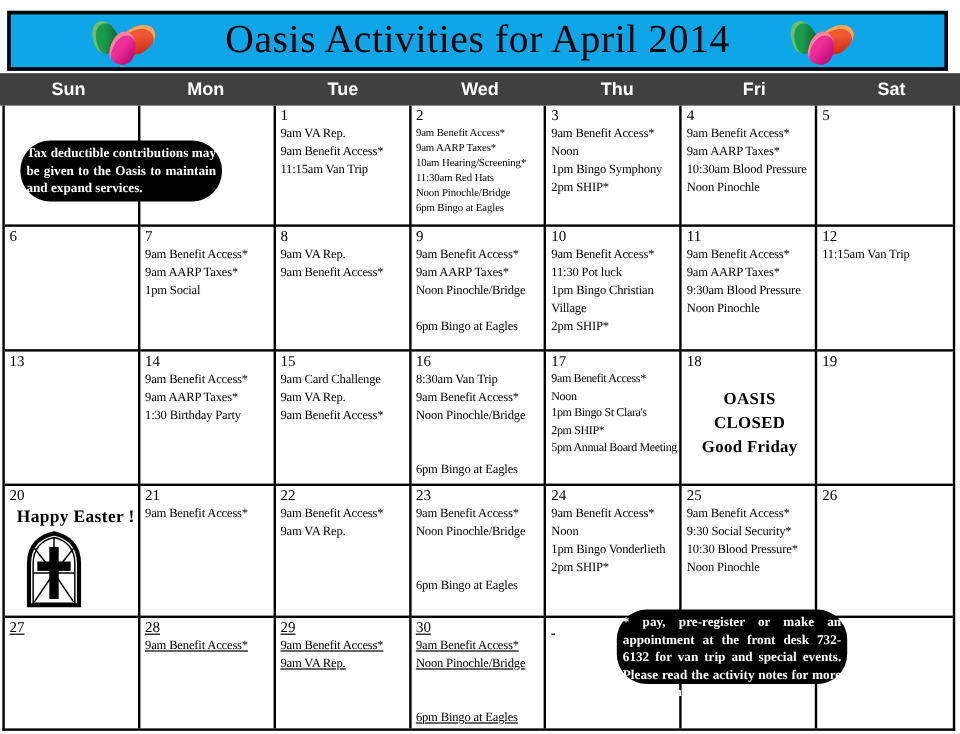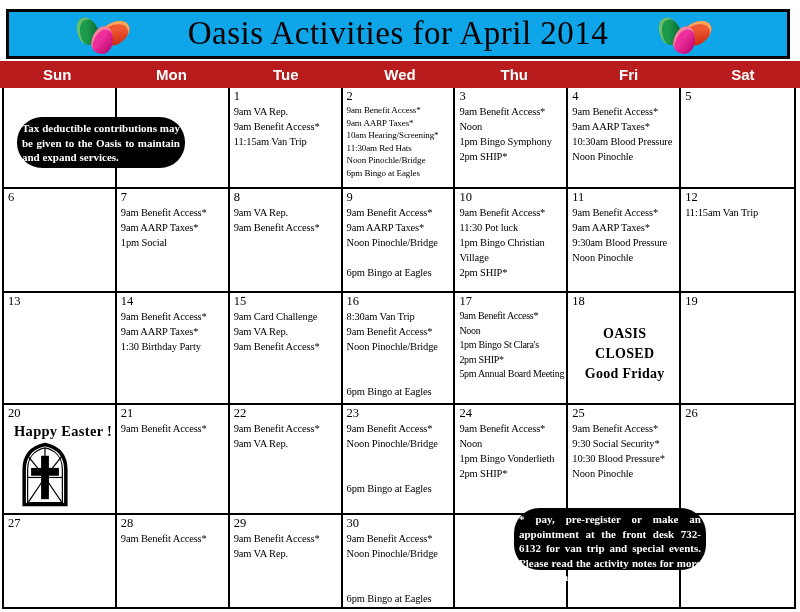--- a/index.html
+++ b/index.html
@@ -21,34 +21,34 @@
                background:linear-gradient(115deg,#1d9b4d 45%,#0d7236 80%);
                box-shadow:inset 2px 3px 0 rgba(255,255,160,.35); }
   .egg-red   { width:22px; height:29px; right:4px; top:3px; transform:rotate(58deg);
                background:linear-gradient(115deg,#ef5a33 40%,#d42d14 85%);
                box-shadow:inset 2px 3px 0 rgba(255,230,120,.55); }
   .egg-pink  { width:21px; height:28px; left:17px; top:11px; transform:rotate(14deg); z-index:2;
                background:linear-gradient(115deg,#ee2f9b 45%,#c40e77 85%);
                box-shadow:inset 2px 3px 0 rgba(255,220,160,.5); }
 
   
-  .day-bar { position:absolute; left:0; top:61px; width:800px; height:27px; background:#b91c1c;
+  .day-bar { position:absolute; left:0; top:61px; width:800px; height:27px; background:#404040;
              display:grid; grid-template-columns:repeat(7,1fr); }
   .day-cell { color:#fff; font-family:"Liberation Sans", sans-serif; font-weight:bold;
               font-size:15px; display:flex; align-items:center; justify-content:center; }
 
   
   .grid { position:absolute; left:2px; top:88px; width:794px;
           border:2px solid #000; border-top:none;
           display:grid; grid-template-columns:repeat(7,1fr);
           grid-template-rows:101px 104px 112px 110px 92px; }
   .cell { border-right:2px solid #000; border-bottom:2px solid #000;
           padding:1px 2px 1px 4px; overflow:hidden; position:relative; }
   .cell:nth-child(7n) { border-right:none; }
-  .cell:nth-child(n+29) { border-bottom:none; }
+  .cell:nth-child(n+29) { border-bottom:none;text-decoration:underline; }
   .date { font-size:12.5px; line-height:15px; }
   .ev   { font-size:10.5px; letter-spacing:-0.15px; line-height:15px; }
   .ev.gap { height:15px; }
   .cell.small .ev { font-size:9px;  letter-spacing:-0.1px; line-height:12.5px; }
   .cell.tight .ev { font-size:10px; letter-spacing:-0.3px; line-height:14.5px; }
 
   .cell.closed .closed-wrap { margin-top:15px; text-align:center; }
   .closed-line { font-weight:bold; font-size:14px; line-height:20px; letter-spacing:0.3px; }
 
   .easter-label { font-weight:bold; font-size:14.5px; margin:2px 0 1px 6px; letter-spacing:0.3px; }

